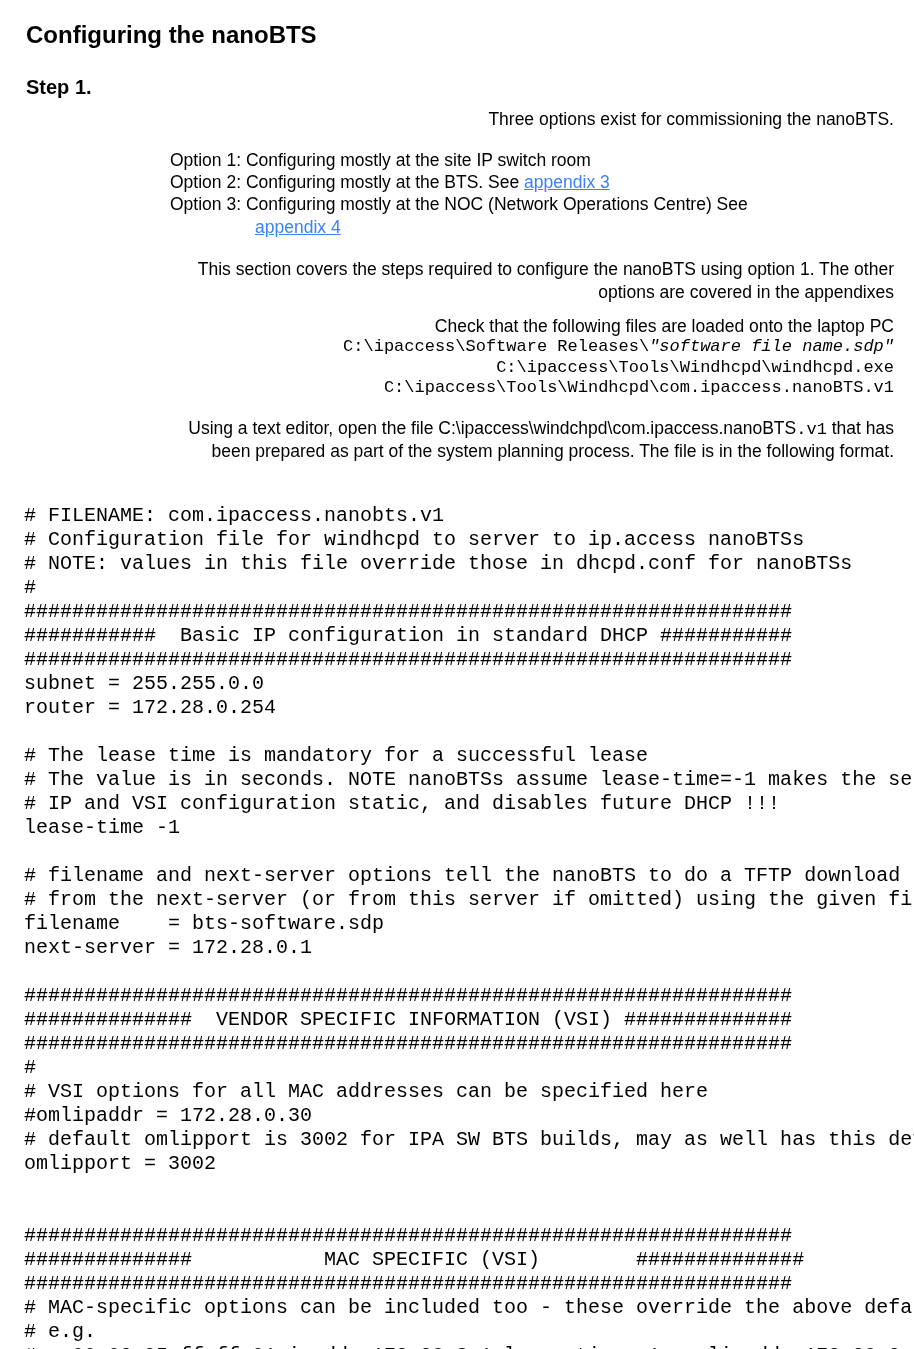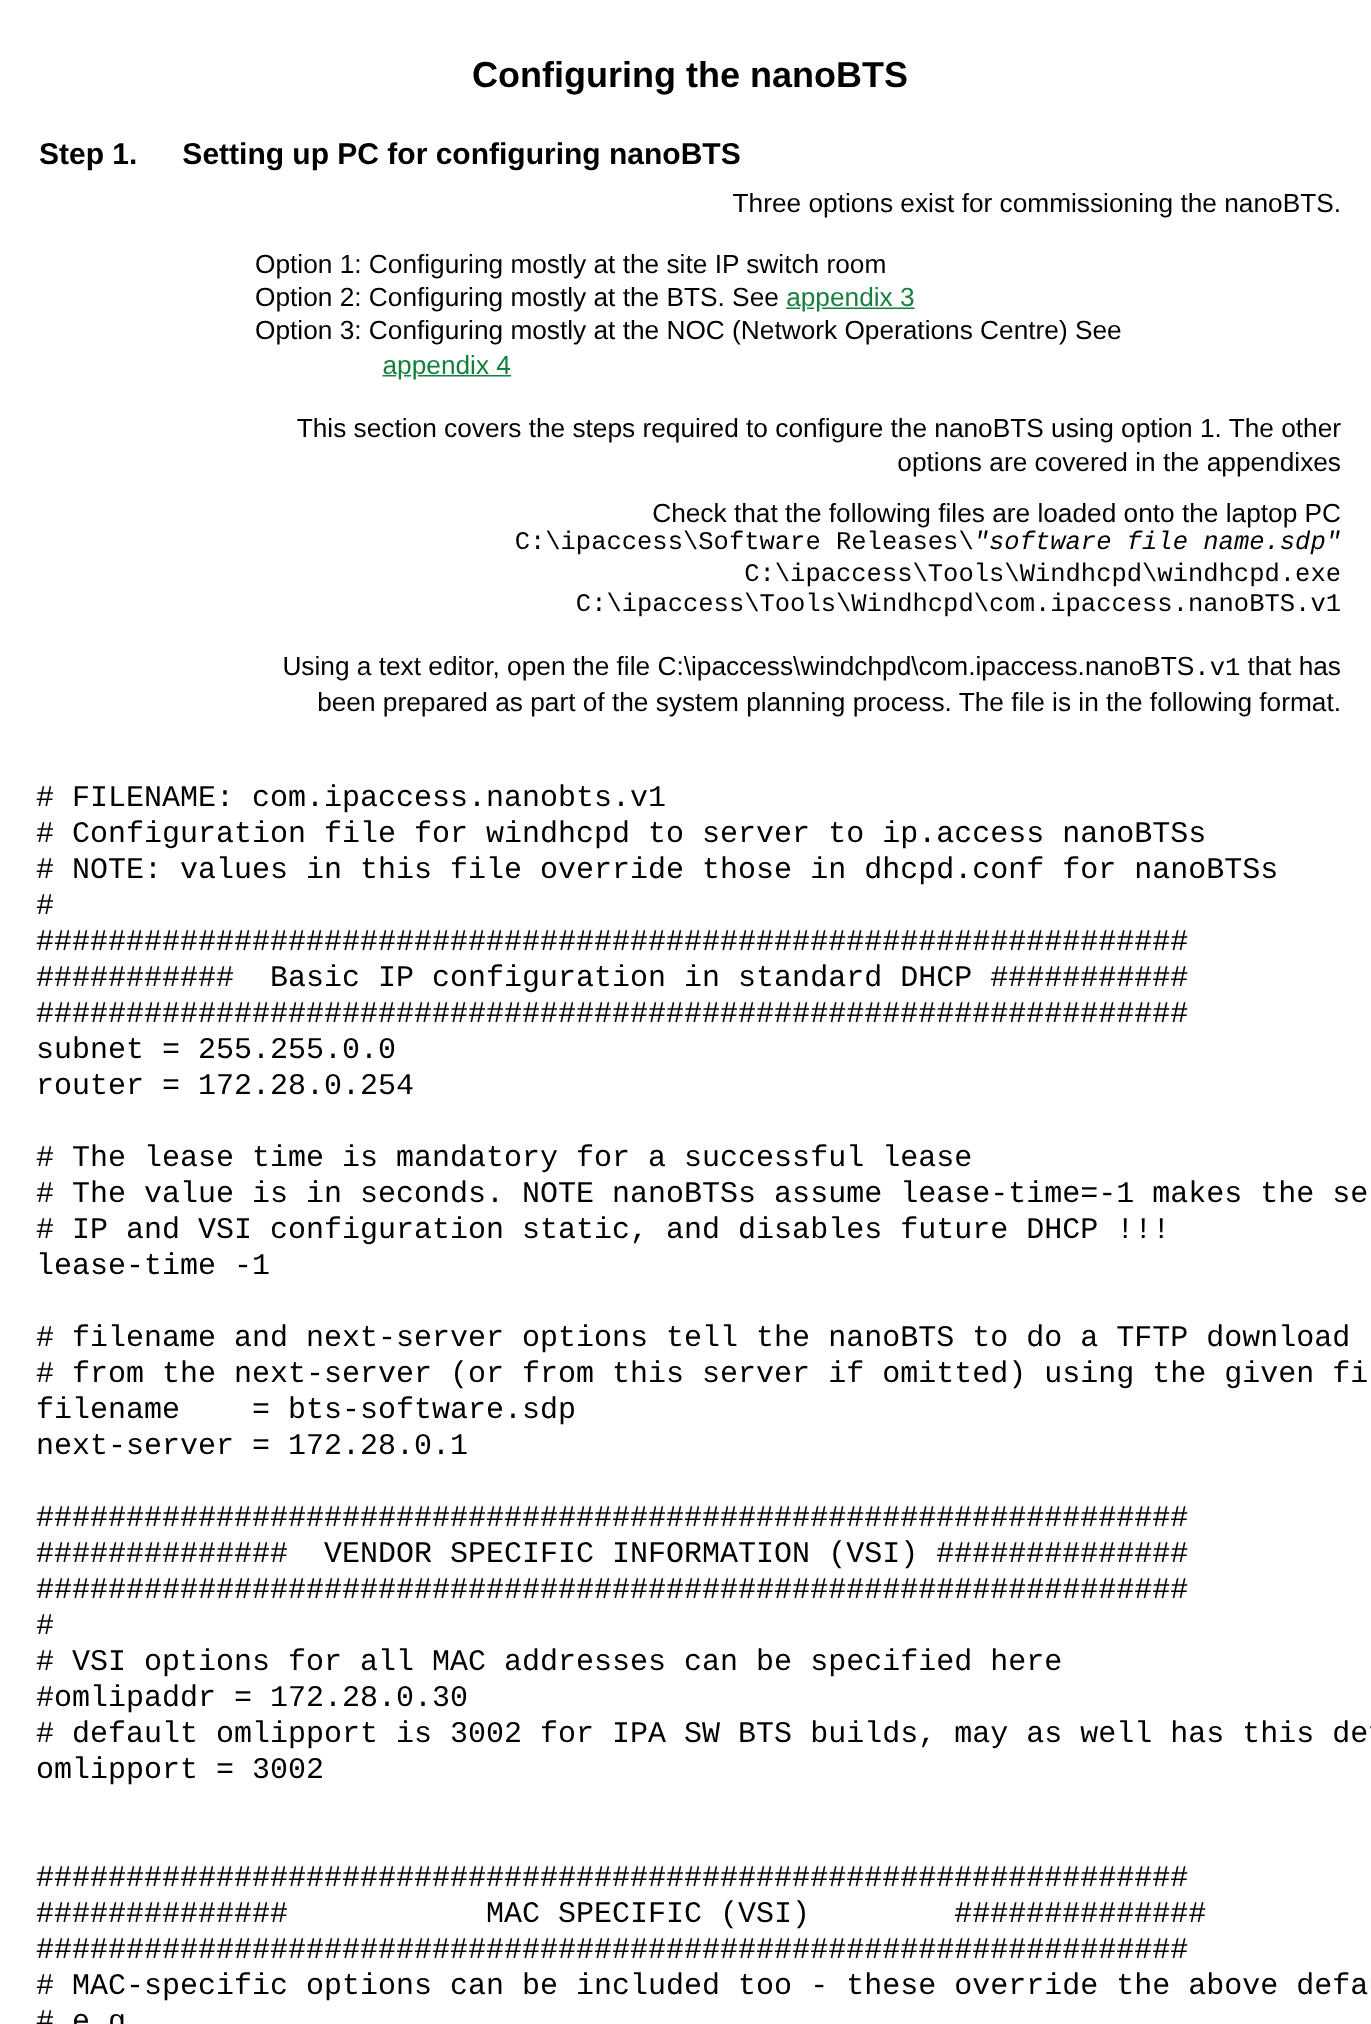--- a/index.html
+++ b/index.html
@@ -8,22 +8,21 @@
       margin: 0;
       padding: 20px 20px 20px 26px;
       width: 914px;
       box-sizing: border-box;
       color: #000;
       line-height: 1.28;
     }
     h1 {
       font-size: 24px;
       font-weight: bold;
-      margin: 16px 0 24px 0;
-      text-align: center;
+      margin: 0 0 24px 0;
     }
     h2 {
       font-size: 20px;
       font-weight: bold;
       margin: 0 0 8px 0;
     }
     .step-row {
       display: flex;
       gap: 30px;
       align-items: flex-start;
@@ -37,21 +36,21 @@
       padding-left: 24px;
     }
     .option-row b {
       font-weight: normal;
     }
     .option-3-cont {
       margin-left: 120px;
       padding-left: 109px;
     }
     a.link {
-      color: #15803d;
+      color: #3b82f6;
       text-decoration: underline;
     }
     .para {
       margin-top: 20px;
     }
     .mono {
       font-family: "Courier New", Courier, monospace;
       font-size: 17px;
       white-space: pre;
       line-height: 1.2;
@@ -91,21 +90,20 @@
       height: 6px;
     }
   </style>
 </head>
 <body>
 
 <h1>Configuring the nanoBTS</h1>
 
 <div class="step-row">
   <h2>Step 1.</h2>
-  <h2>Setting up PC for configuring nanoBTS</h2>
 </div>
 
 <div class="indent-1">Three options exist for commissioning the nanoBTS.</div>
 
 <div class="gap"></div>
 
 <div class="indent-2 option-row">
   <b>Option 1:</b><span> Configuring mostly at the site IP switch room</span>
 </div>
 <div class="indent-2 option-row">

